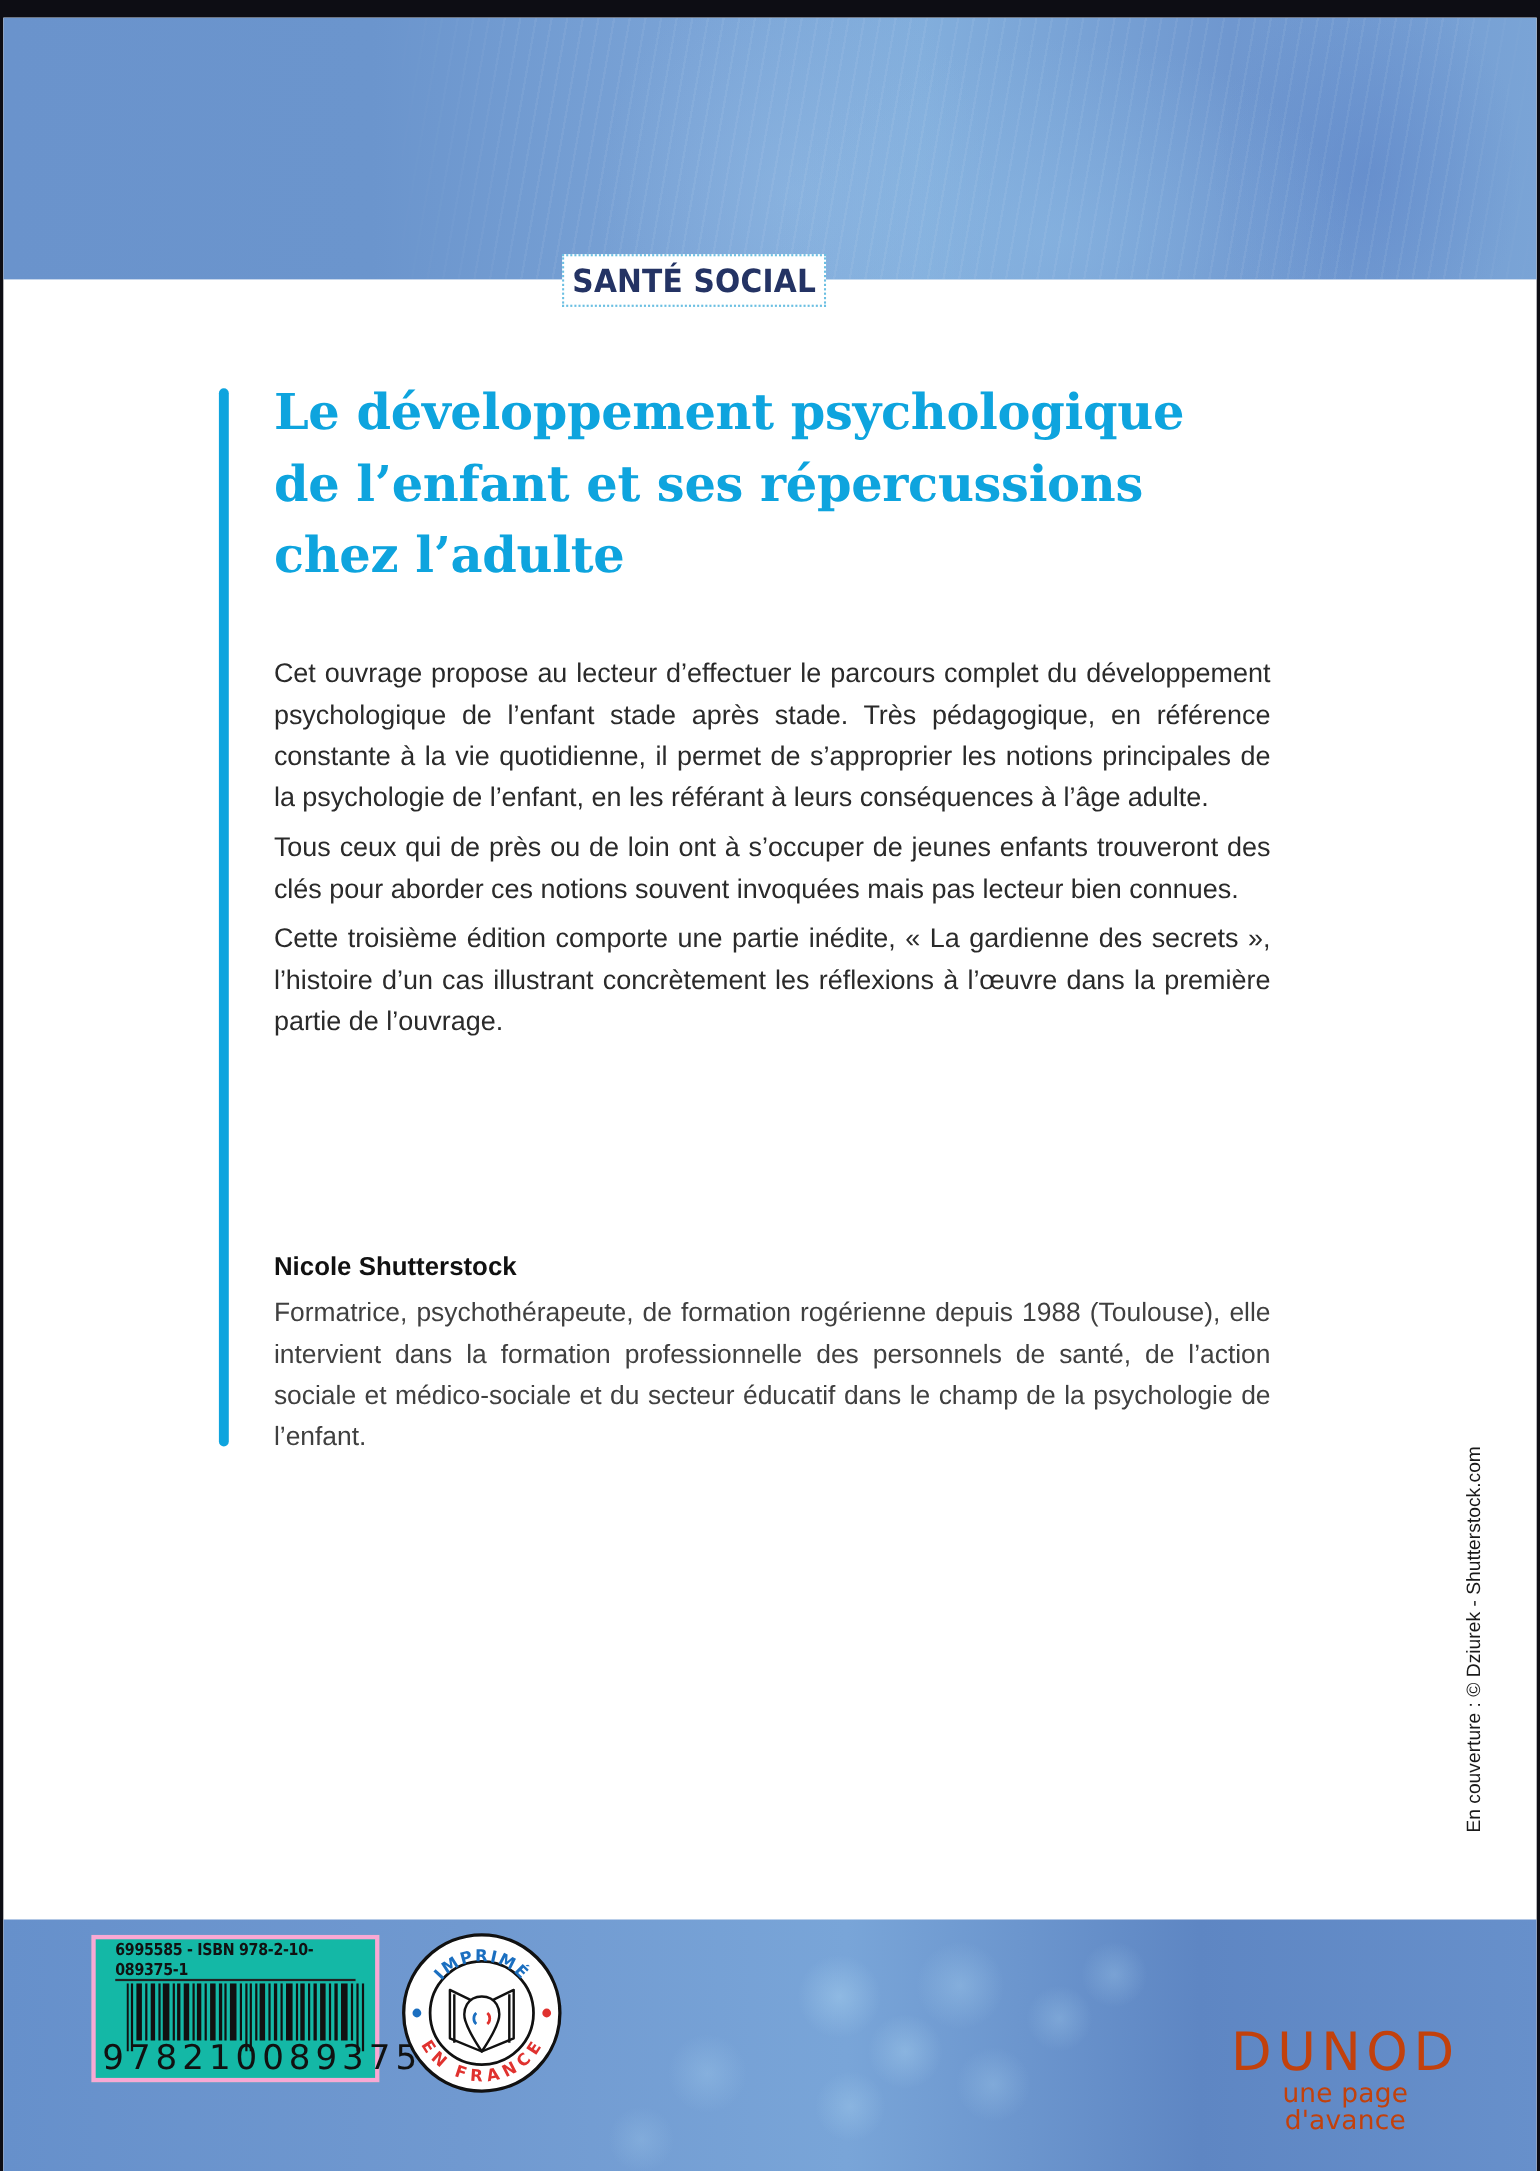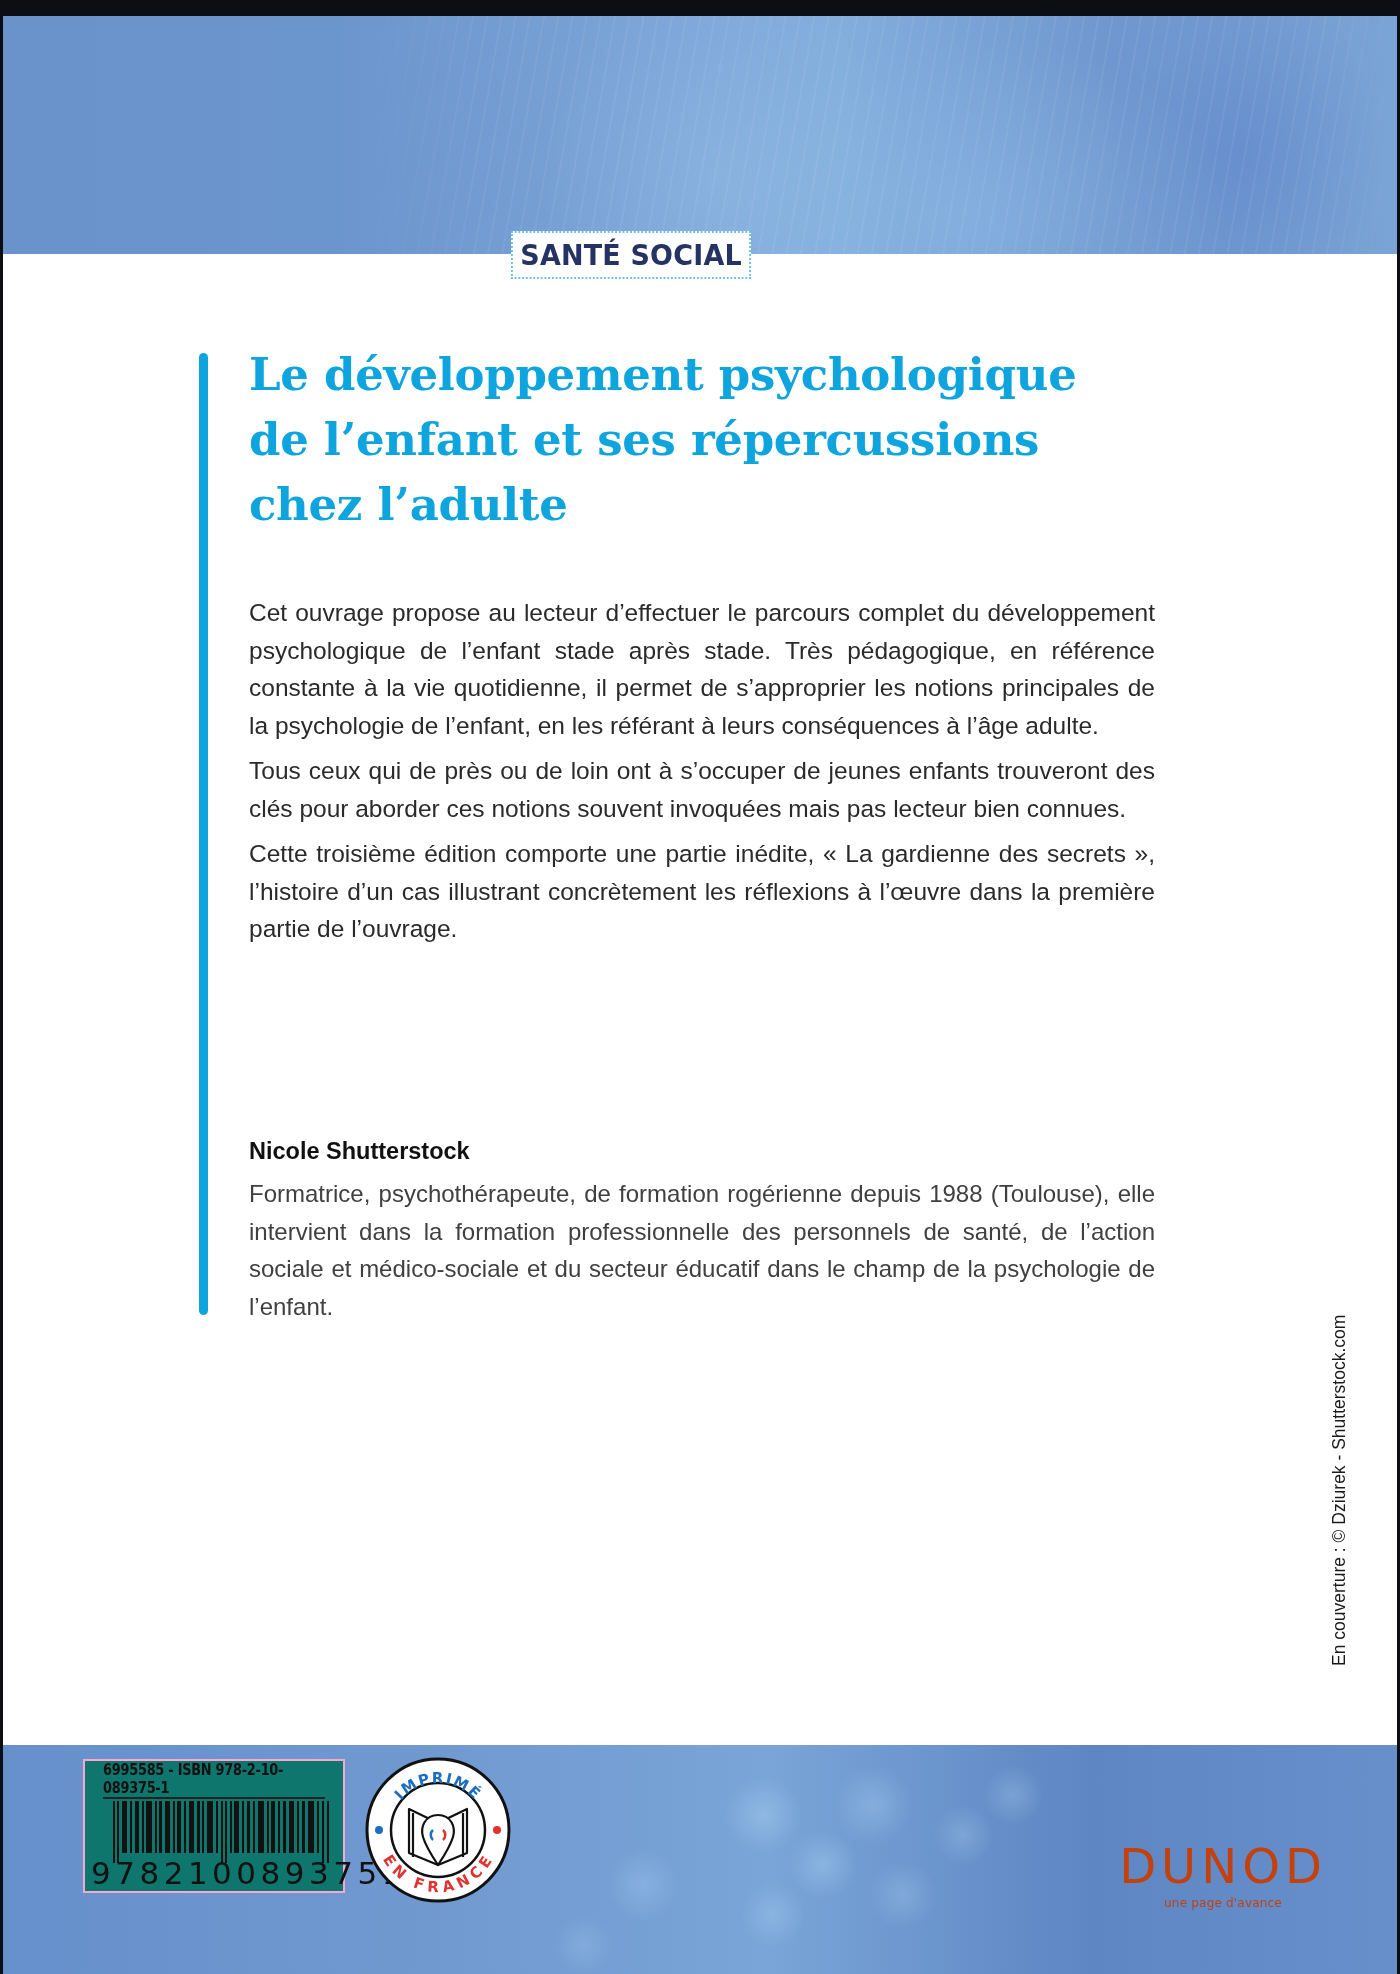--- a/index.html
+++ b/index.html
@@ -87,21 +87,21 @@
         radial-gradient(circle 30px at 960px 90px, rgba(170,210,240,0.3), rgba(170,210,240,0) 100%),
         radial-gradient(circle 36px at 640px 140px, rgba(170,210,240,0.3), rgba(170,210,240,0) 100%),
         radial-gradient(circle 30px at 1010px 50px, rgba(170,210,240,0.3), rgba(170,210,240,0) 100%),
         radial-gradient(circle 40px at 160px 60px, rgba(170,210,240,0.25), rgba(170,210,240,0) 100%),
         radial-gradient(circle 30px at 580px 200px, rgba(170,210,240,0.25), rgba(170,210,240,0) 100%),
         linear-gradient(90deg, #6690cb 0%, #7099d0 30%, #79a5d8 55%, #5e86c3 78%, #6790cb 100%);
     }
     .barcode-box {
       position: absolute; left: 80px; top: 1743px;
       width: 262px; height: 134px;
-      background: #0f766e; border: 2px solid #f9a8d4; box-sizing: border-box;
+      background: #14b8a6; border: 4px solid #f9a8d4; box-sizing: border-box;
     }
     .barcode-header {
       height: 36px; border-bottom: 2px solid #222;
       display: flex; align-items: center; justify-content: center;
       font-family: "DejaVu Sans", sans-serif; font-weight: bold;
       font-size: 15px; color: #111; letter-spacing: -0.3px;
       transform: scaleX(0.86);
     }
     .barcode-bars { position: absolute; left: 28px; top: 40px; width: 222px; height: 62px; }
     .barcode-digits {
@@ -114,21 +114,21 @@
     }
     .publisher-logo {
       position: absolute; left: 1110px; top: 1825px; width: 220px; text-align: center;
       color: #c2410c;
     }
     .publisher-name {
       font-family: "DejaVu Sans", sans-serif; font-size: 48px; font-weight: normal;
       letter-spacing: 5px; line-height: 50px;
     }
     .publisher-tagline {
-      font-family: "DejaVu Sans", sans-serif; font-size: 12px; line-height: 24px;
+      font-family: "DejaVu Sans", sans-serif; font-size: 24px; line-height: 24px;
       letter-spacing: 0.2px;
     }
   </style>
 </head>
 <body>
 
 <div class="page">
 
   <div class="top-band">
     <div class="strands"></div>

